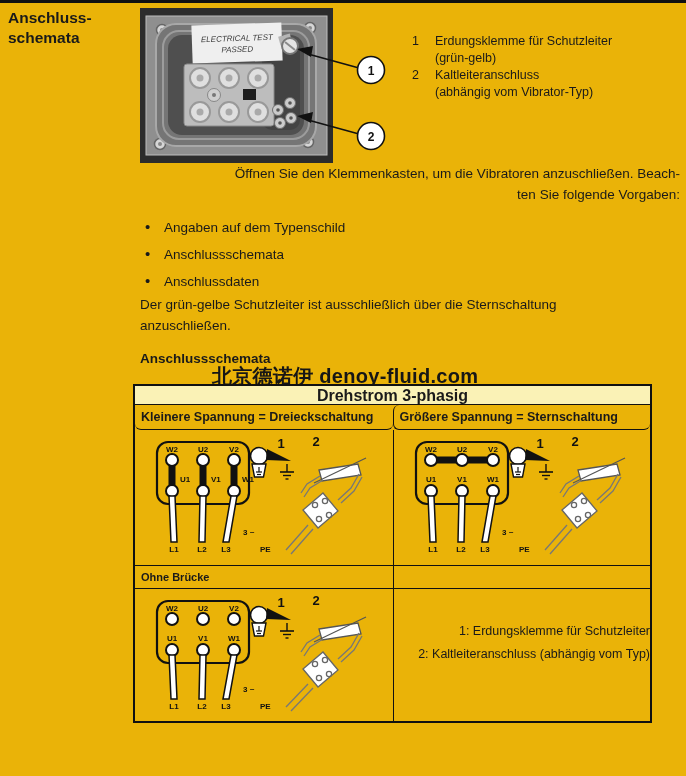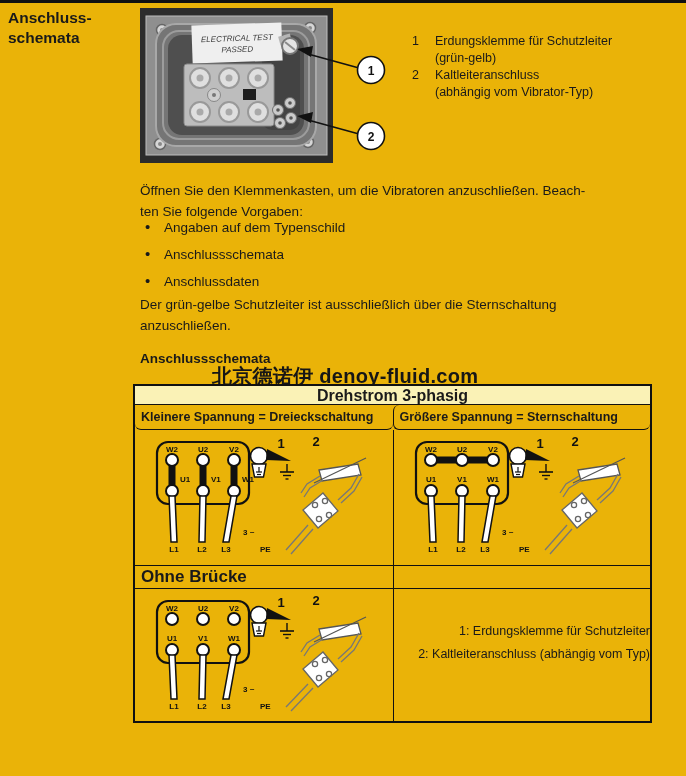--- a/index.html
+++ b/index.html
@@ -9,36 +9,36 @@
   .top-rule { position:absolute; left:0; top:0; width:686px; height:3px; background:#111; }
 
   .margin-heading { position:absolute; left:8px; top:8px; font-size:15.5px; font-weight:bold; line-height:20px; }
 
   .figure-wrap { position:absolute; left:140px; top:8px; width:250px; height:155px; }
 
   .legend { position:absolute; left:412px; top:33px; font-size:12.5px; line-height:17px; }
   .legend-item { display:grid; grid-template-columns:23px auto; }
 
   .para { position:absolute; left:140px; width:540px; font-size:13.5px; line-height:20.5px; }
-  .para1 { top:181px; }
+  .para1 { top:164px;text-align:right; }
   .para2 { top:295px; }
   .bullets { position:absolute; left:145px; top:218px; list-style:none; font-size:13.5px; }
   .bullets li { margin-bottom:7px; line-height:20px; padding-left:19px; position:relative; }
   .bullets li::before { content:"•"; position:absolute; left:0; top:-1px; font-size:15px; }
 
   .section-heading { position:absolute; left:140px; top:351px; font-size:13.5px; font-weight:bold; }
   .watermark { position:absolute; left:212px; top:363px; font-size:20px; font-weight:bold; color:#161616; letter-spacing:0.3px; white-space:nowrap; }
 
   .schema-table { position:absolute; left:133px; top:384px; width:519px; height:339px; border:2px solid #111; display:grid; grid-template-columns:1fr 1fr; grid-template-rows:19px 25px 136px 23px 1fr; }
   .cell { border-bottom:1px solid #111; overflow:hidden; }
   .cell.col2 { border-left:1px solid #111; }
   .cell.lastrow { border-bottom:none; }
   .thead { grid-column:1 / 3; background:#FAF2B6; font-weight:bold; font-size:16px; text-align:center; line-height:19px; }
   .colhead { font-weight:bold; font-size:12.5px; line-height:24px; padding-left:6px; white-space:nowrap;border-radius:6px; }
-  .ohne { font-weight:bold; font-size:17px; line-height:22px; padding-left:6px; }
+  .ohne { font-weight:bold; font-size:11px; line-height:22px; padding-left:6px; }
   .notecell { font-size:12.5px; line-height:23px; padding:31px 0 0 10px;text-align:right; }
   .diagcell svg { display:block; }
 
   svg text { font-family:"Liberation Sans", sans-serif; fill:#111; }
   .dlab { font-size:8px; font-weight:bold; }
   .dnum { font-size:13px; font-weight:bold; }
   .photo-label { font-size:8px; font-style:italic; fill:#3c3c3c; }
   .photo-num { font-size:12px; font-weight:bold; }
 </style>
 </head>

